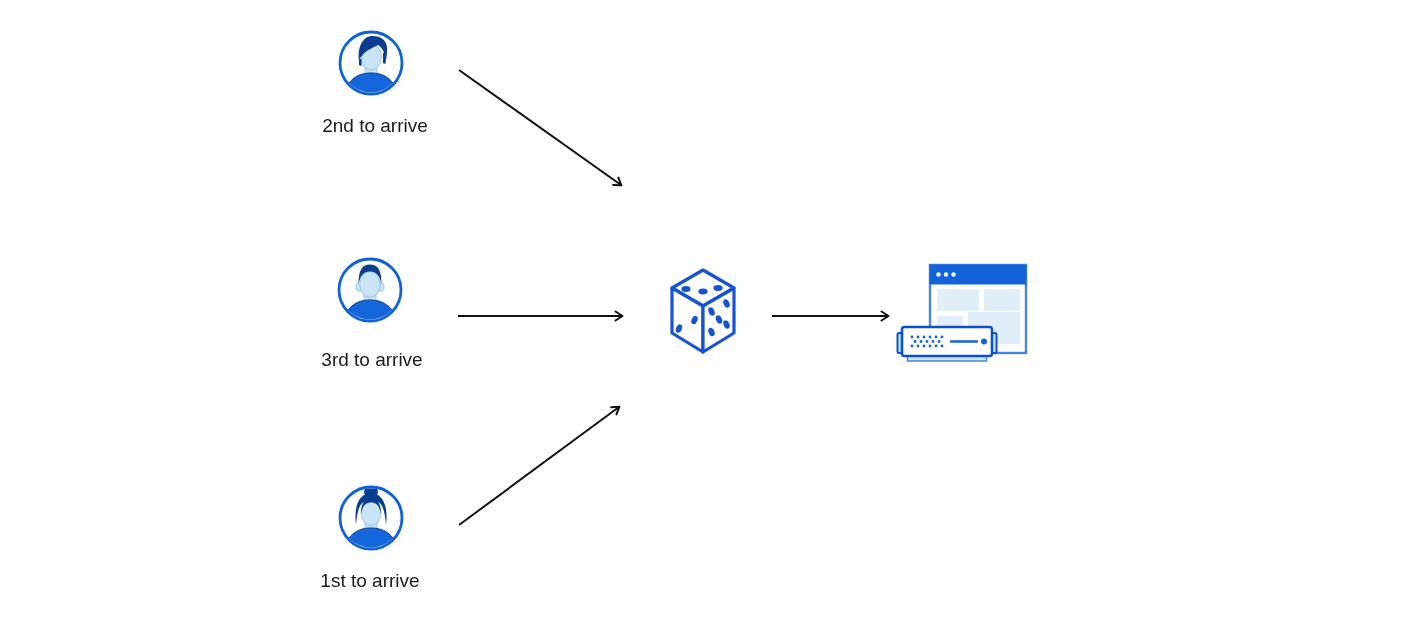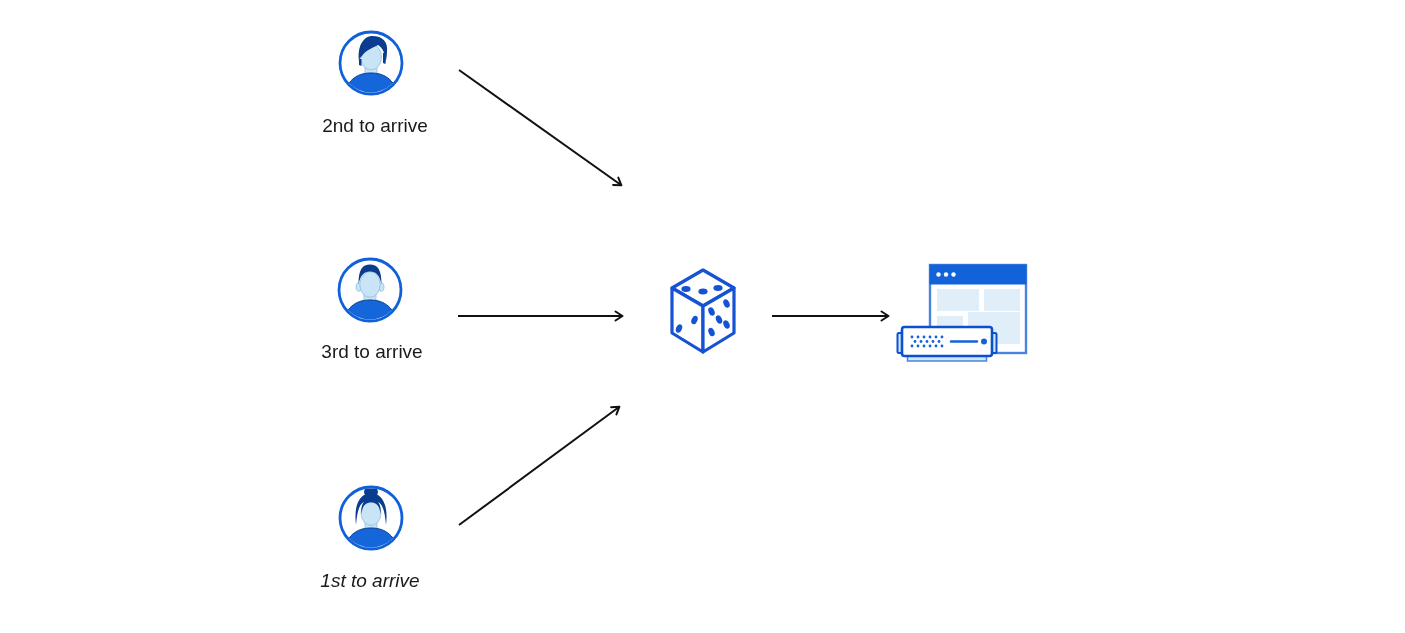--- a/index.html
+++ b/index.html
@@ -84,41 +84,41 @@
       <g clip-path="url(#c2)">
         <rect x="27" y="33" width="12" height="13" fill="#c9e4f6" stroke="#8fbede" stroke-width="0.8"></rect>
         <path d="M4 68 C10 47 22 43 33 43 C44 43 56 47 62 68 Z" fill="#1566da" stroke="#0a3d8f" stroke-width="1"></path>
         <ellipse cx="21.8" cy="30" rx="2.8" ry="4.2" fill="#c9e4f6" stroke="#8fbede" stroke-width="0.8"></ellipse>
         <ellipse cx="44.2" cy="30" rx="2.8" ry="4.2" fill="#c9e4f6" stroke="#8fbede" stroke-width="0.8"></ellipse>
         <ellipse cx="33" cy="27.5" rx="10.2" ry="12.8" fill="#c9e4f6" stroke="#8fbede" stroke-width="0.8"></ellipse>
         <path d="M21.5 27 C21.5 12.5 25.5 7.5 33 7.5 C40.5 7.5 44.5 12.5 44.5 27 C42.5 18 38.8 14.5 33 14.5 C27.2 14.5 23.5 18 21.5 27 Z" fill="#0a3d8f"></path>
       </g>
     </svg>
   </div>
-  <div class="node-label" style="left:282px; top:340px;">3rd to arrive</div>
+  <div class="node-label" style="left:282px; top:348px;">3rd to arrive</div>
 
   <div class="node" style="left:338px; top:485px;">
     <svg width="66" height="66" viewBox="0 0 66 66">
       <defs>
           <clipPath id="c3">
             <circle cx="33" cy="33" r="29.6"></circle>
           </clipPath>
         </defs>
       <circle cx="33" cy="33" r="31" fill="#ffffff" stroke="#1061d9" stroke-width="2.8"></circle>
       <g clip-path="url(#c3)">
         <rect x="27" y="33" width="12" height="13" fill="#c9e4f6" stroke="#8fbede" stroke-width="0.8"></rect>
         <path d="M4 68 C10 47 22 43 33 43 C44 43 56 47 62 68 Z" fill="#1566da" stroke="#0a3d8f" stroke-width="1"></path>
         <ellipse cx="33" cy="7" rx="7" ry="5.5" fill="#0a3d8f"></ellipse>
         <path d="M18 40 C15 15 25 8 33 8 C41 8 51 15 48 40 C47 28 45 20 41 17.5 C38 16 28 16 25 17.5 C21 20 19 28 18 40 Z" fill="#0a3d8f"></path>
         <ellipse cx="33" cy="28" rx="10" ry="12.5" fill="#c9e4f6" stroke="#8fbede" stroke-width="0.8"></ellipse>
         <path d="M23.5 29 C22.5 19 26 14.5 33 14.5 C40 14.5 43.5 19 42.5 29 C41.5 20.5 38.5 17.5 33 17.5 C27.5 17.5 24.5 20.5 23.5 29 Z" fill="#0a3d8f"></path>
       </g>
     </svg>
   </div>
-  <div class="node-label" style="left:280px; top:569px;font-style:italic;">1st to arrive</div>
+  <div class="node-label" style="left:280px; top:569px;">1st to arrive</div>
 
   <div class="node" style="left:666px; top:266px;">
     <svg width="74" height="90" viewBox="0 0 74 90">
       <g stroke="#1552d4" stroke-width="3.2" stroke-linejoin="round" fill="#ffffff">
         <path d="M37 4 L68 22 L37 40 L6 22 Z"></path>
         <path d="M6 22 L37 40 L37 86 L6 67 Z"></path>
         <path d="M68 22 L68 67 L37 86 L37 40 Z"></path>
       </g>
       <g fill="#1552d4">
 

